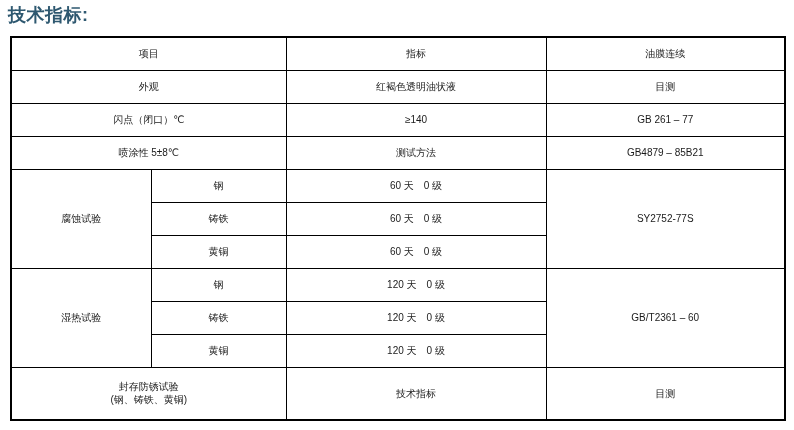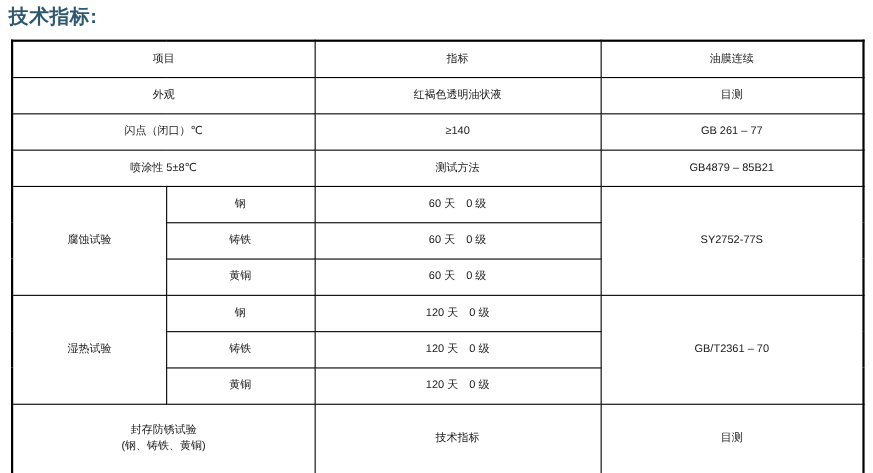--- a/index.html
+++ b/index.html
@@ -38,21 +38,21 @@
     color: #1a1a1a;
     padding: 0 4px;
     line-height: 1.35;
     margin-left: 41px;
   }
   col.c1 { width: 140px; }
   col.c2 { width: 135px; }
   col.c3 { width: 260px; }
   col.c4 { width: 239px; }
   tr.row { height: 33px; }
-  tr.row-tall { height: 64px; }
+  tr.row-tall { height: 53px; }
 </style>
 </head>
 <body>
 
 <div class="page">
 
   <div class="title">技术指标:</div>
 
   <table class="spec-table">
     <colgroup>
@@ -101,21 +101,21 @@
 
       <tr class="row">
         <td>黄铜</td>
         <td>60 天　0 级</td>
       </tr>
 
       <tr class="row">
         <td rowspan="3">湿热试验</td>
         <td>钢</td>
         <td>120 天　0 级</td>
-        <td rowspan="3">GB/T2361 – 70</td>
+        <td rowspan="3">GB/T2361 – 60</td>
       </tr>
 
       <tr class="row">
         <td>铸铁</td>
         <td>120 天　0 级</td>
       </tr>
 
       <tr class="row">
         <td>黄铜</td>
         <td>120 天　0 级</td>

